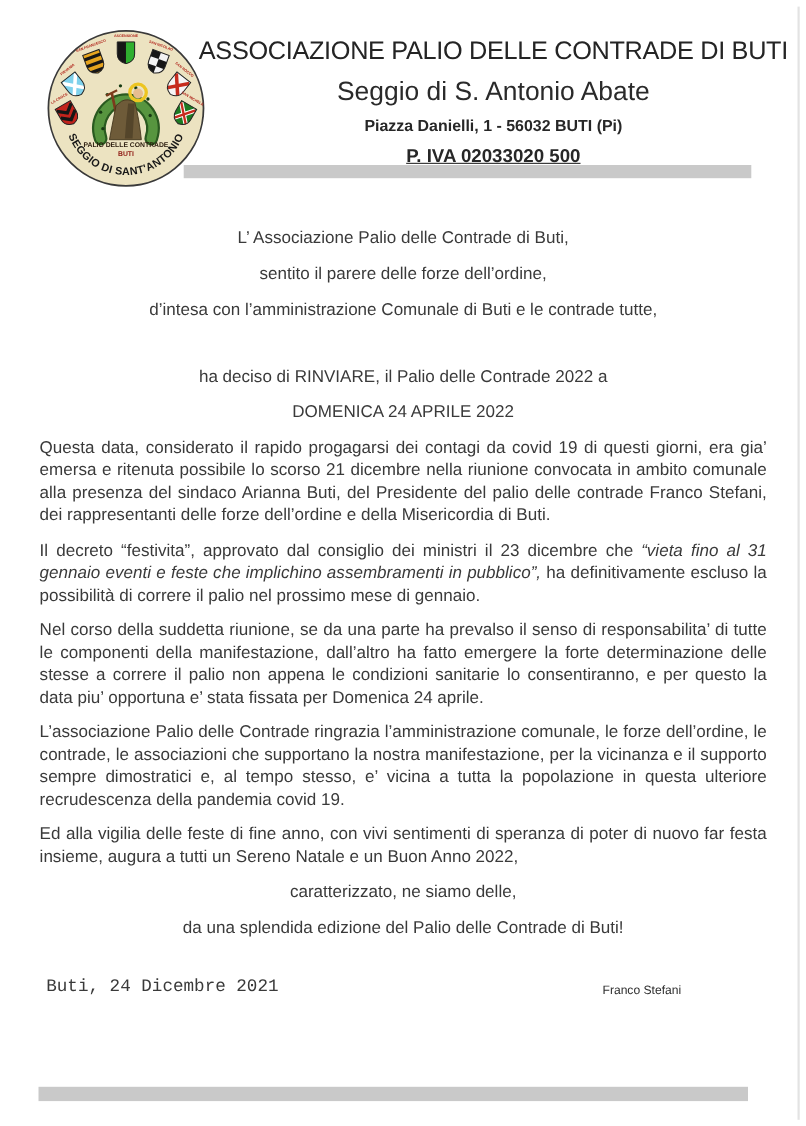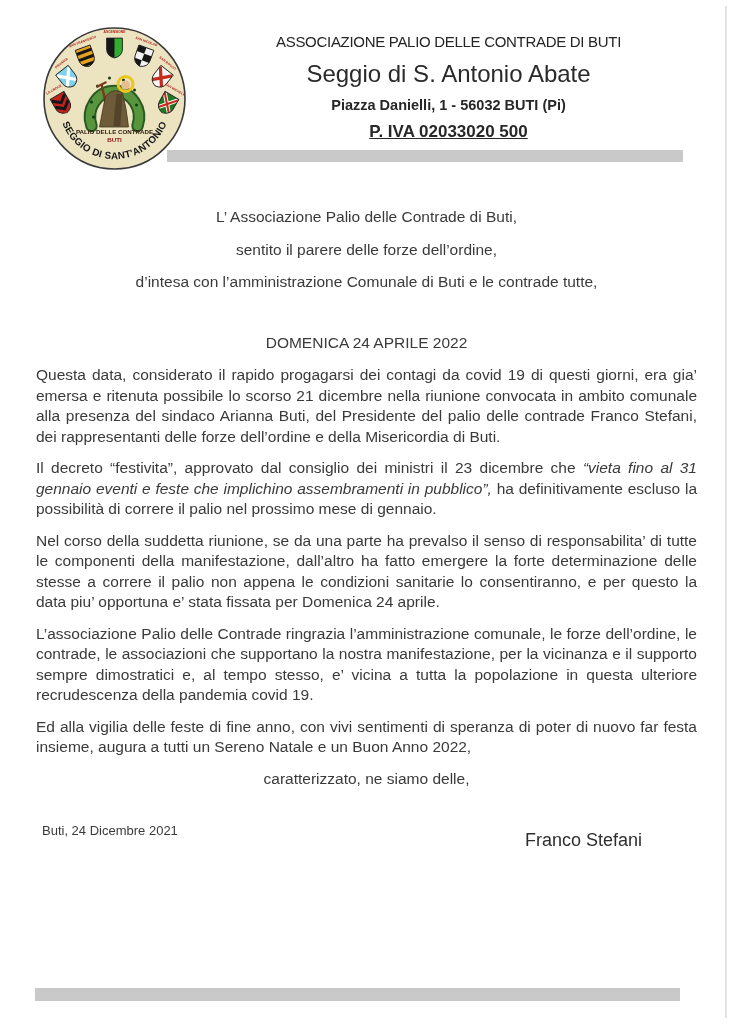--- a/index.html
+++ b/index.html
@@ -8,45 +8,45 @@
     width:733px;height:1024px;
     background:#ffffff;
     overflow:hidden;
     font-family:"Liberation Sans","DejaVu Sans",sans-serif;
     color:#3a3a3a;
   }
   
   .header{position:relative;height:171px;}
   .logo{position:absolute;left:42px;top:26px;width:145px;height:145px;}
   .header-text{position:absolute;left:172px;right:8px;top:33px;text-align:center;color:#222;}
-  .org-title{font-size:15px;font-weight:400;letter-spacing:-0.3px;white-space:nowrap;color:#242424;margin:0 0 10px 0;}
+  .org-title{font-size:23px;font-weight:400;letter-spacing:-0.3px;white-space:nowrap;color:#242424;margin:0 0 10px 0;}
   .org-subtitle{font-size:24px;font-weight:400;color:#2a2a2a;margin:0 0 9px 0;}
   .org-address{font-size:14.5px;font-weight:700;color:#272727;margin:0 0 9px 0;}
   .org-vat{font-size:17px;font-weight:700;color:#272727;margin:0;text-decoration:underline;}
   .bar{position:absolute;background:#c9c9c9;}
   .bar-top{left:167px;top:150px;width:516px;height:12px;}
   .bar-bottom{left:35px;top:988px;width:645px;height:13px;}
   .page-edge{position:absolute;left:725px;top:6px;width:2px;height:1012px;background:#e3e3e3;}
   
   .content{padding:0 36px;font-size:15.5px;line-height:20.5px;}
   .intro{margin-top:36px;text-align:center;}
   .intro-line{margin:0 0 12px 0;}
   .decision{margin-top:40px;text-align:center;}
   .decision-line{margin:0 0 12px 0;}
   .paras{margin-top:6px;}
   .paras p{margin:0 0 11px 0;text-align:justify;}
   .closing{margin-top:8px;text-align:center;}
   .closing div{margin:0 0 12px 0;}
   em.decree{font-style:italic;}
   
   .footer{margin-top:34px;position:relative;height:70px;}
-  .footer-date{position:absolute;left:42px;top:0;font-size:13px;}
+  .footer-date{position:absolute;left:42px;top:0;font-size:16px;font-family:Liberation Mono, monospace;}
   .signature{position:absolute;right:42px;top:-4px;width:215px;text-align:center;}
   .sig-role{font-size:16.5px;font-weight:700;font-style:italic;color:#1c1c1c;}
-  .sig-name{font-size:18px;margin-top:11px;color:#2e2e2e;}
+  .sig-name{font-size:11px;margin-top:11px;color:#2e2e2e;}
   
   .seal-ring-text{font-family:"Liberation Sans","DejaVu Sans",sans-serif;font-weight:700;font-size:9.8px;fill:#171717;letter-spacing:0.3px;}
   .seal-center-1{font-family:"Liberation Sans","DejaVu Sans",sans-serif;font-weight:700;font-size:6.2px;fill:#2b1c0e;}
   .seal-center-2{font-family:"Liberation Sans","DejaVu Sans",sans-serif;font-weight:700;font-size:6.2px;fill:#8d1710;}
   .shield-label{font-family:"Liberation Sans","DejaVu Sans",sans-serif;font-weight:700;font-size:3.3px;fill:#b0231a;text-anchor:middle;}
 </style>
 </head>
 <body>
 
 <div class="page">
@@ -180,33 +180,35 @@
 
   <div class="content">
 
     <div class="intro">
       <div class="intro-line">L’ Associazione Palio delle Contrade di Buti,</div>
       <div class="intro-line">sentito il parere delle forze dell’ordine,</div>
       <div class="intro-line">d’intesa con l’amministrazione Comunale di Buti e le contrade tutte,</div>
     </div>
 
     <div class="decision">
+      <div class="decision-line">ha deciso di RINVIARE, il Palio delle Contrade 2022 a</div>
       <div class="decision-line">DOMENICA 24 APRILE 2022</div>
     </div>
 
     <div class="paras">
       <p>Questa data, considerato il rapido progagarsi dei contagi da covid 19 di questi giorni, era gia’ emersa e ritenuta possibile lo scorso 21 dicembre nella riunione convocata in ambito comunale alla presenza del sindaco Arianna Buti, del Presidente del palio delle contrade Franco Stefani, dei rappresentanti delle forze dell’ordine e della Misericordia di Buti.</p>
       <p><span>Il decreto “festivita”, approvato dal consiglio dei ministri il 23 dicembre che </span><em class="decree">“vieta fino al 31 gennaio eventi e feste che implichino assembramenti in pubblico”,</em><span> ha definitivamente escluso la possibilità di correre il palio nel prossimo mese di gennaio.</span></p>
       <p>Nel corso della suddetta riunione, se da una parte ha prevalso il senso di responsabilita’ di tutte le componenti della manifestazione, dall’altro ha fatto emergere la forte determinazione delle stesse a correre il palio non appena le condizioni sanitarie lo consentiranno, e per questo la data piu’ opportuna e’ stata fissata per Domenica 24 aprile.</p>
       <p>L’associazione Palio delle Contrade ringrazia l’amministrazione comunale, le forze dell’ordine, le contrade, le associazioni che supportano la nostra manifestazione, per la vicinanza e il supporto sempre dimostratici e, al tempo stesso, e’ vicina a tutta la popolazione in questa ulteriore recrudescenza della pandemia covid 19.</p>
       <p>Ed alla vigilia delle feste di fine anno, con vivi sentimenti di speranza di poter di nuovo far festa insieme, augura a tutti un Sereno Natale e un Buon Anno 2022,</p>
     </div>
 
     <div class="closing">
       <div>caratterizzato, ne siamo delle,</div>
+      <div>da una splendida edizione del Palio delle Contrade di Buti!</div>
     </div>
   </div>
 
   <div class="footer">
     <div class="footer-date">Buti, 24 Dicembre 2021</div>
     <div class="signature">
       <div class="sig-name">Franco Stefani</div>
     </div>
   </div>
 

